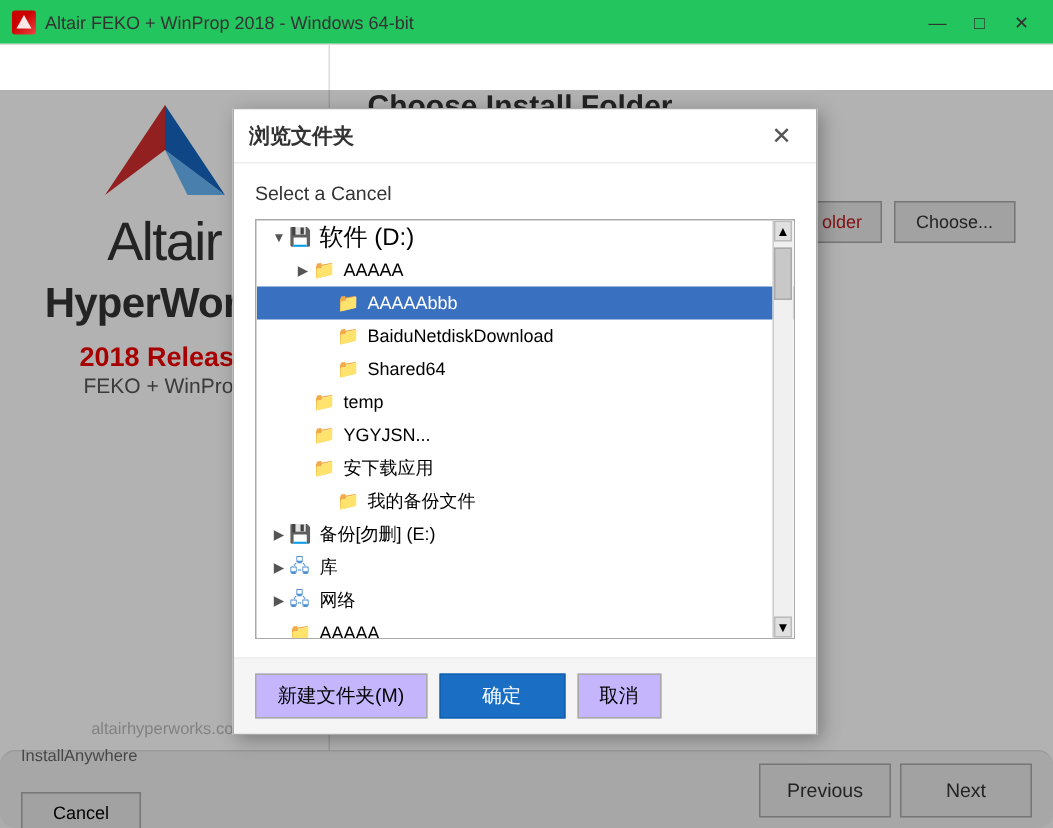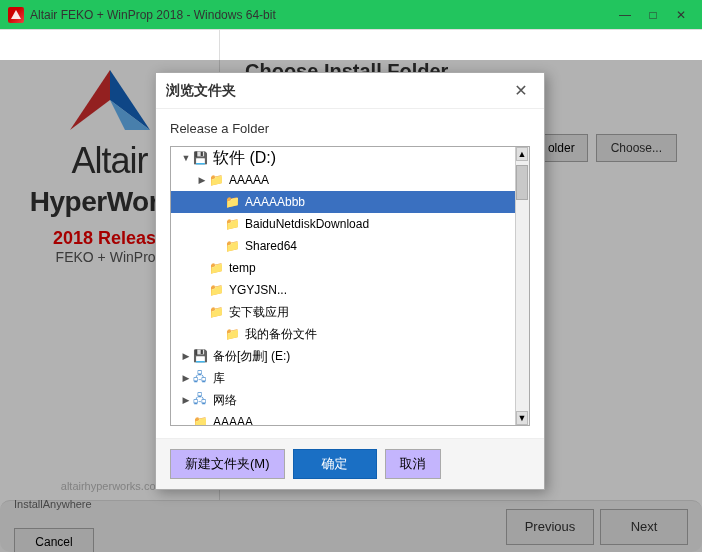--- a/index.html
+++ b/index.html
@@ -135,21 +135,21 @@
       font-size: 12px;
       background: white;
     }
     .path-btn {
       height: 28px;
       padding: 0 12px;
       background: #e8e8e8;
       border: 1px solid #aaa;
       cursor: pointer;
       font-size: 12px;
-      color: #000000;
+      color: #b91c1c;
     }
     .choose-btn {
       height: 28px;
       padding: 0 14px;
       background: #e8e8e8;
       border: 1px solid #aaa;
       cursor: pointer;
       font-size: 12px;
       color: #333;
     }
@@ -388,21 +388,21 @@
 
   <div class="dialog-overlay">
     <div class="dialog">
 
       <div class="dialog-titlebar">
         <span class="dialog-title-text">浏览文件夹</span>
         <button class="dialog-close">✕</button>
       </div>
 
       <div class="dialog-body">
-        <div class="dialog-select-label">Release a Folder</div>
+        <div class="dialog-select-label">Select a Cancel</div>
 
         <div class="tree-container">
 
           <div id="tree-items">
               <div class="tree-item">
     <span style="width:4px;display:inline-block;flex-shrink:0;"></span>
     <span style="width:14px;font-size:9px;color:#555;display:inline-flex;align-items:center;justify-content:center;flex-shrink:0;">▼</span>
     <span style="color:#888;font-size:12px;width:18px;display:inline-block;">💾</span>
     <span class="item-label" style="font-size:16px;padding-left:2px;">软件 (D:)</span>
   </div>

